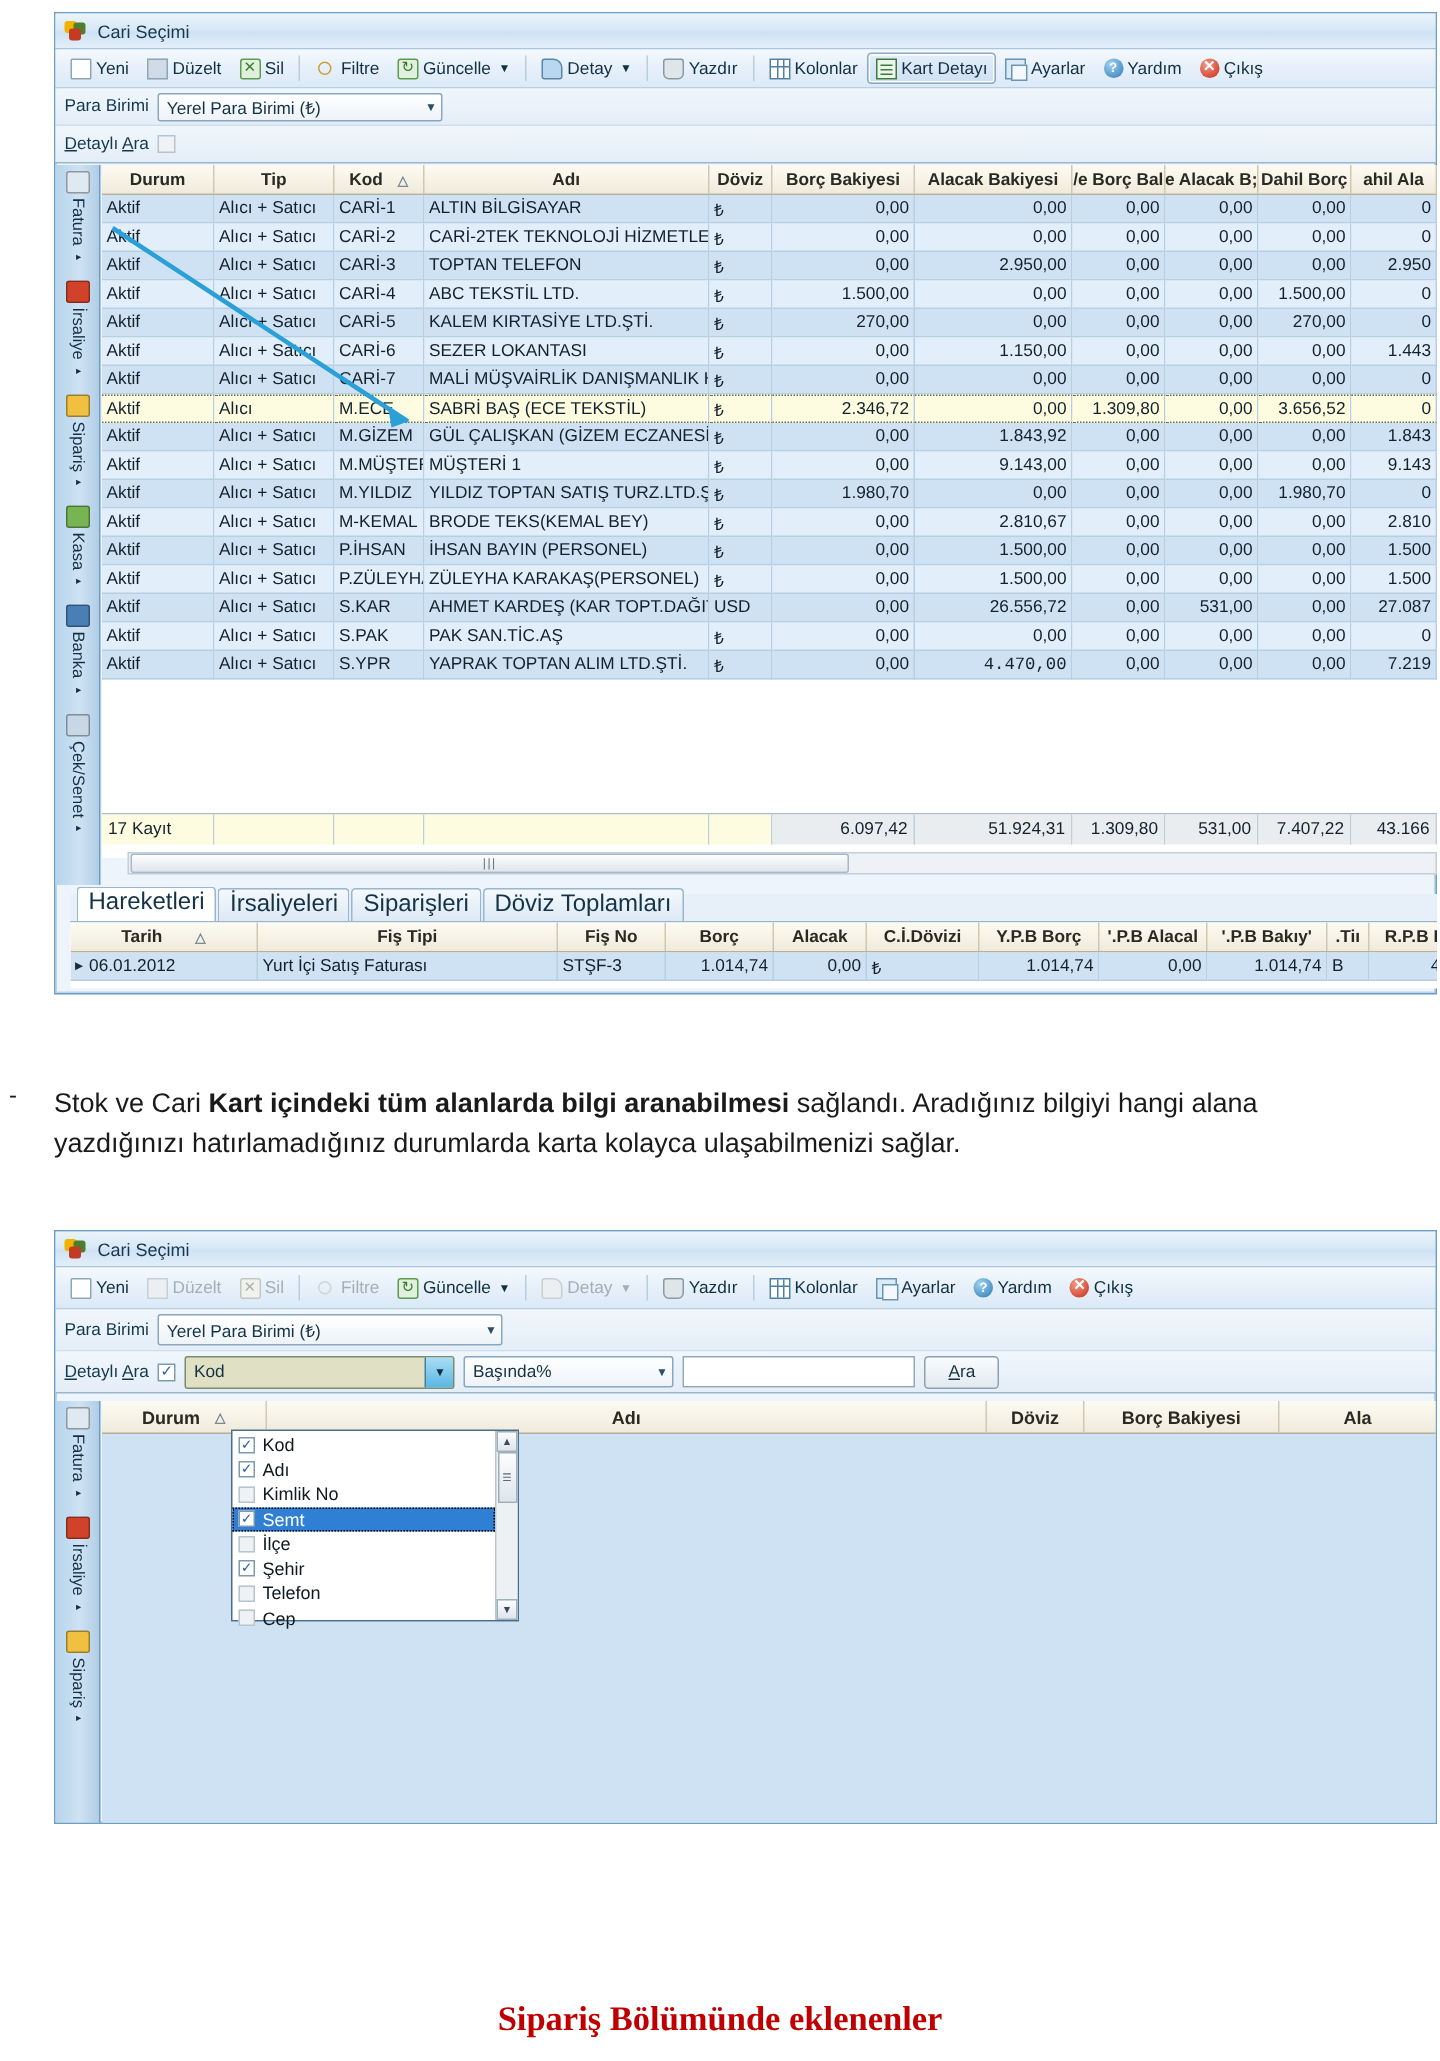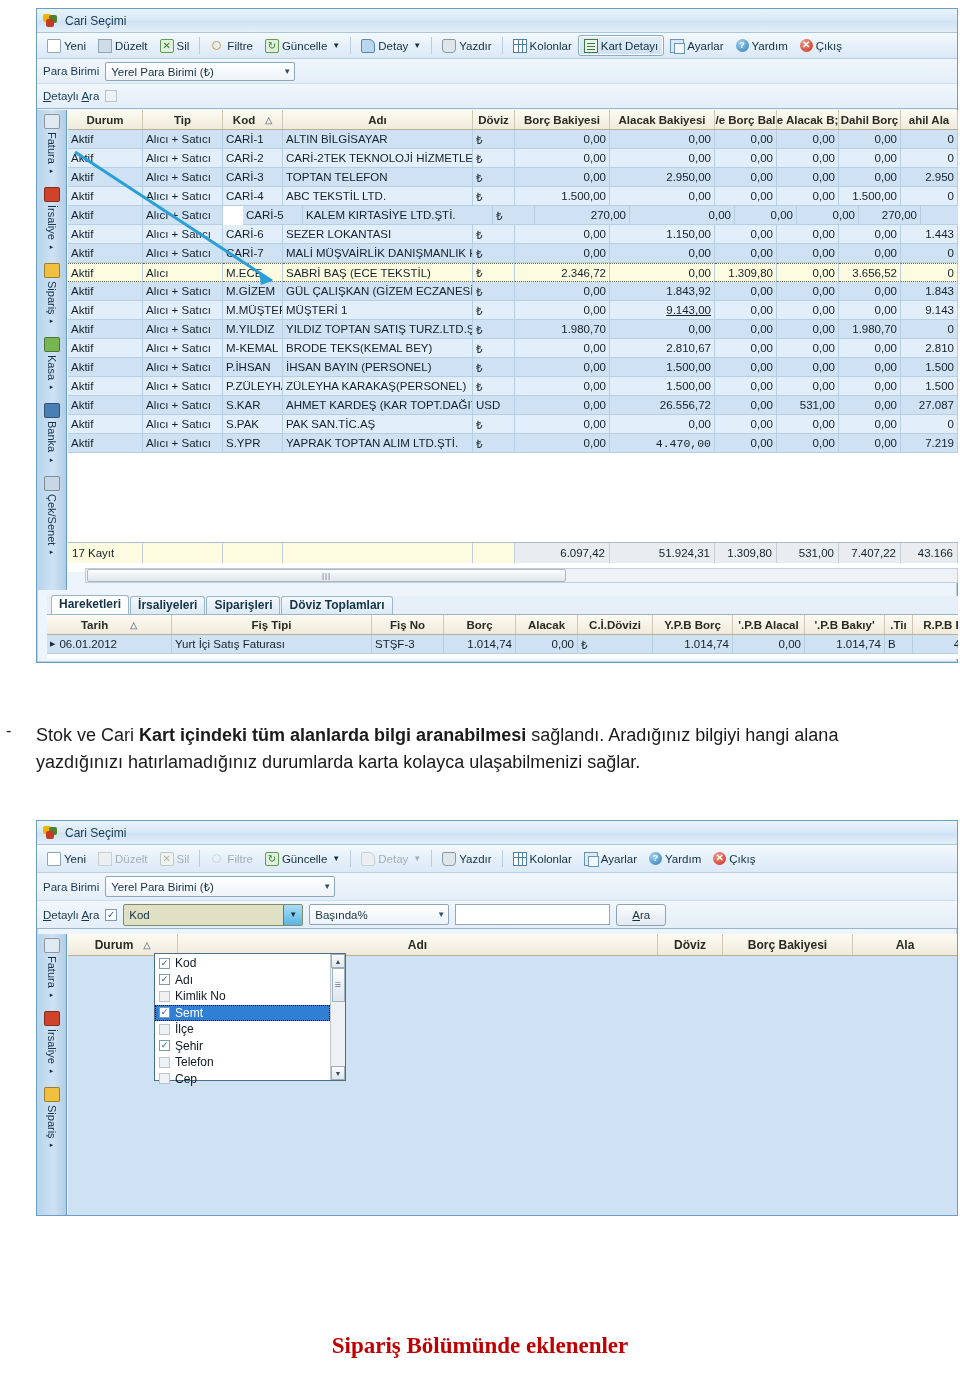--- a/index.html
+++ b/index.html
@@ -158,24 +158,23 @@
   }
   .vicon { width:16px; height:15px; border-radius:2px; }
   .vtri { font-size:7px; color:#123147; writing-mode:vertical-rl; }
 
   
   .tabstrip {
     display:flex; align-items:flex-end; height:19px; gap:1px;
     padding-left:4px; background:#e7f0f9; border-bottom:1px solid #9ab6cc;
   }
   .tab {
-    font-size:12px; padding:1px 7px 2px 7px; color:#153348;
+    font-size:16px; padding:1px 7px 2px 7px; color:#153348;
     border:1px solid #9ab6cc; border-bottom:none; background:linear-gradient(to bottom,#f4f9fd,#dde9f4);
     border-radius:3px 3px 0 0;
-    font-weight:bold;
   }
   .tab.active { background:#ffffff; padding-bottom:3px; }
 
   
   .ddlist {
     position:absolute; background:#fff; border:1px solid #4a6d88;
     display:flex; font-size:12px;
   }
   .ddcol { flex:1; padding:1px 0; }
   .ddrow {
@@ -433,21 +432,21 @@
           <div class="num" style="width: 95px; flex: 0 0 95px;">1.500,00</div>
           <div class="num" style="width: 105px; flex: 0 0 105px;">0,00</div>
           <div class="num" style="width: 62px; flex: 0 0 62px;">0,00</div>
           <div class="num" style="width: 62px; flex: 0 0 62px;">0,00</div>
           <div class="num" style="width: 62px; flex: 0 0 62px;">1.500,00</div>
           <div class="num" style="width: 57px; flex: 0 0 57px;">0</div>
         </div>
         <div class="grow odd">
           <div style="width: 75px; flex: 0 0 75px;">Aktif</div>
           <div style="width: 80px; flex: 0 0 80px;">Alıcı + Satıcı</div>
-          <div style="width: 60px; flex: 0 0 60px; margin-left: 20px;">CARİ-5</div>
+          <div style="width: 60px; flex: 0 0 60px;">CARİ-5</div>
           <div style="width: 190px; flex: 0 0 190px;">KALEM KIRTASİYE LTD.ŞTİ.</div>
           <div style="width: 42px; flex: 0 0 42px;">₺</div>
           <div class="num" style="width: 95px; flex: 0 0 95px;">270,00</div>
           <div class="num" style="width: 105px; flex: 0 0 105px;">0,00</div>
           <div class="num" style="width: 62px; flex: 0 0 62px;">0,00</div>
           <div class="num" style="width: 62px; flex: 0 0 62px;">0,00</div>
           <div class="num" style="width: 62px; flex: 0 0 62px;">270,00</div>
           <div class="num" style="width: 57px; flex: 0 0 57px;">0</div>
         </div>
         <div class="grow even">
@@ -502,21 +501,21 @@
           <div class="num" style="width: 62px; flex: 0 0 62px;">0,00</div>
           <div class="num" style="width: 57px; flex: 0 0 57px;">1.843</div>
         </div>
         <div class="grow even">
           <div style="width: 75px; flex: 0 0 75px;">Aktif</div>
           <div style="width: 80px; flex: 0 0 80px;">Alıcı + Satıcı</div>
           <div style="width: 60px; flex: 0 0 60px;">M.MÜŞTERİ</div>
           <div style="width: 190px; flex: 0 0 190px;">MÜŞTERİ 1</div>
           <div style="width: 42px; flex: 0 0 42px;">₺</div>
           <div class="num" style="width: 95px; flex: 0 0 95px;">0,00</div>
-          <div class="num" style="width: 105px; flex: 0 0 105px; text-decoration: underline;">9.143,00</div>
+          <div class="num" style="width: 105px; flex: 0 0 105px;">9.143,00</div>
           <div class="num" style="width: 62px; flex: 0 0 62px;">0,00</div>
           <div class="num" style="width: 62px; flex: 0 0 62px;">0,00</div>
           <div class="num" style="width: 62px; flex: 0 0 62px;">0,00</div>
           <div class="num" style="width: 57px; flex: 0 0 57px;">9.143</div>
         </div>
         <div class="grow odd">
           <div style="width: 75px; flex: 0 0 75px;">Aktif</div>
           <div style="width: 80px; flex: 0 0 80px;">Alıcı + Satıcı</div>
           <div style="width: 60px; flex: 0 0 60px;">M.YILDIZ</div>
           <div style="width: 190px; flex: 0 0 190px;">YILDIZ TOPTAN SATIŞ TURZ.LTD.ŞTİ.</div>

